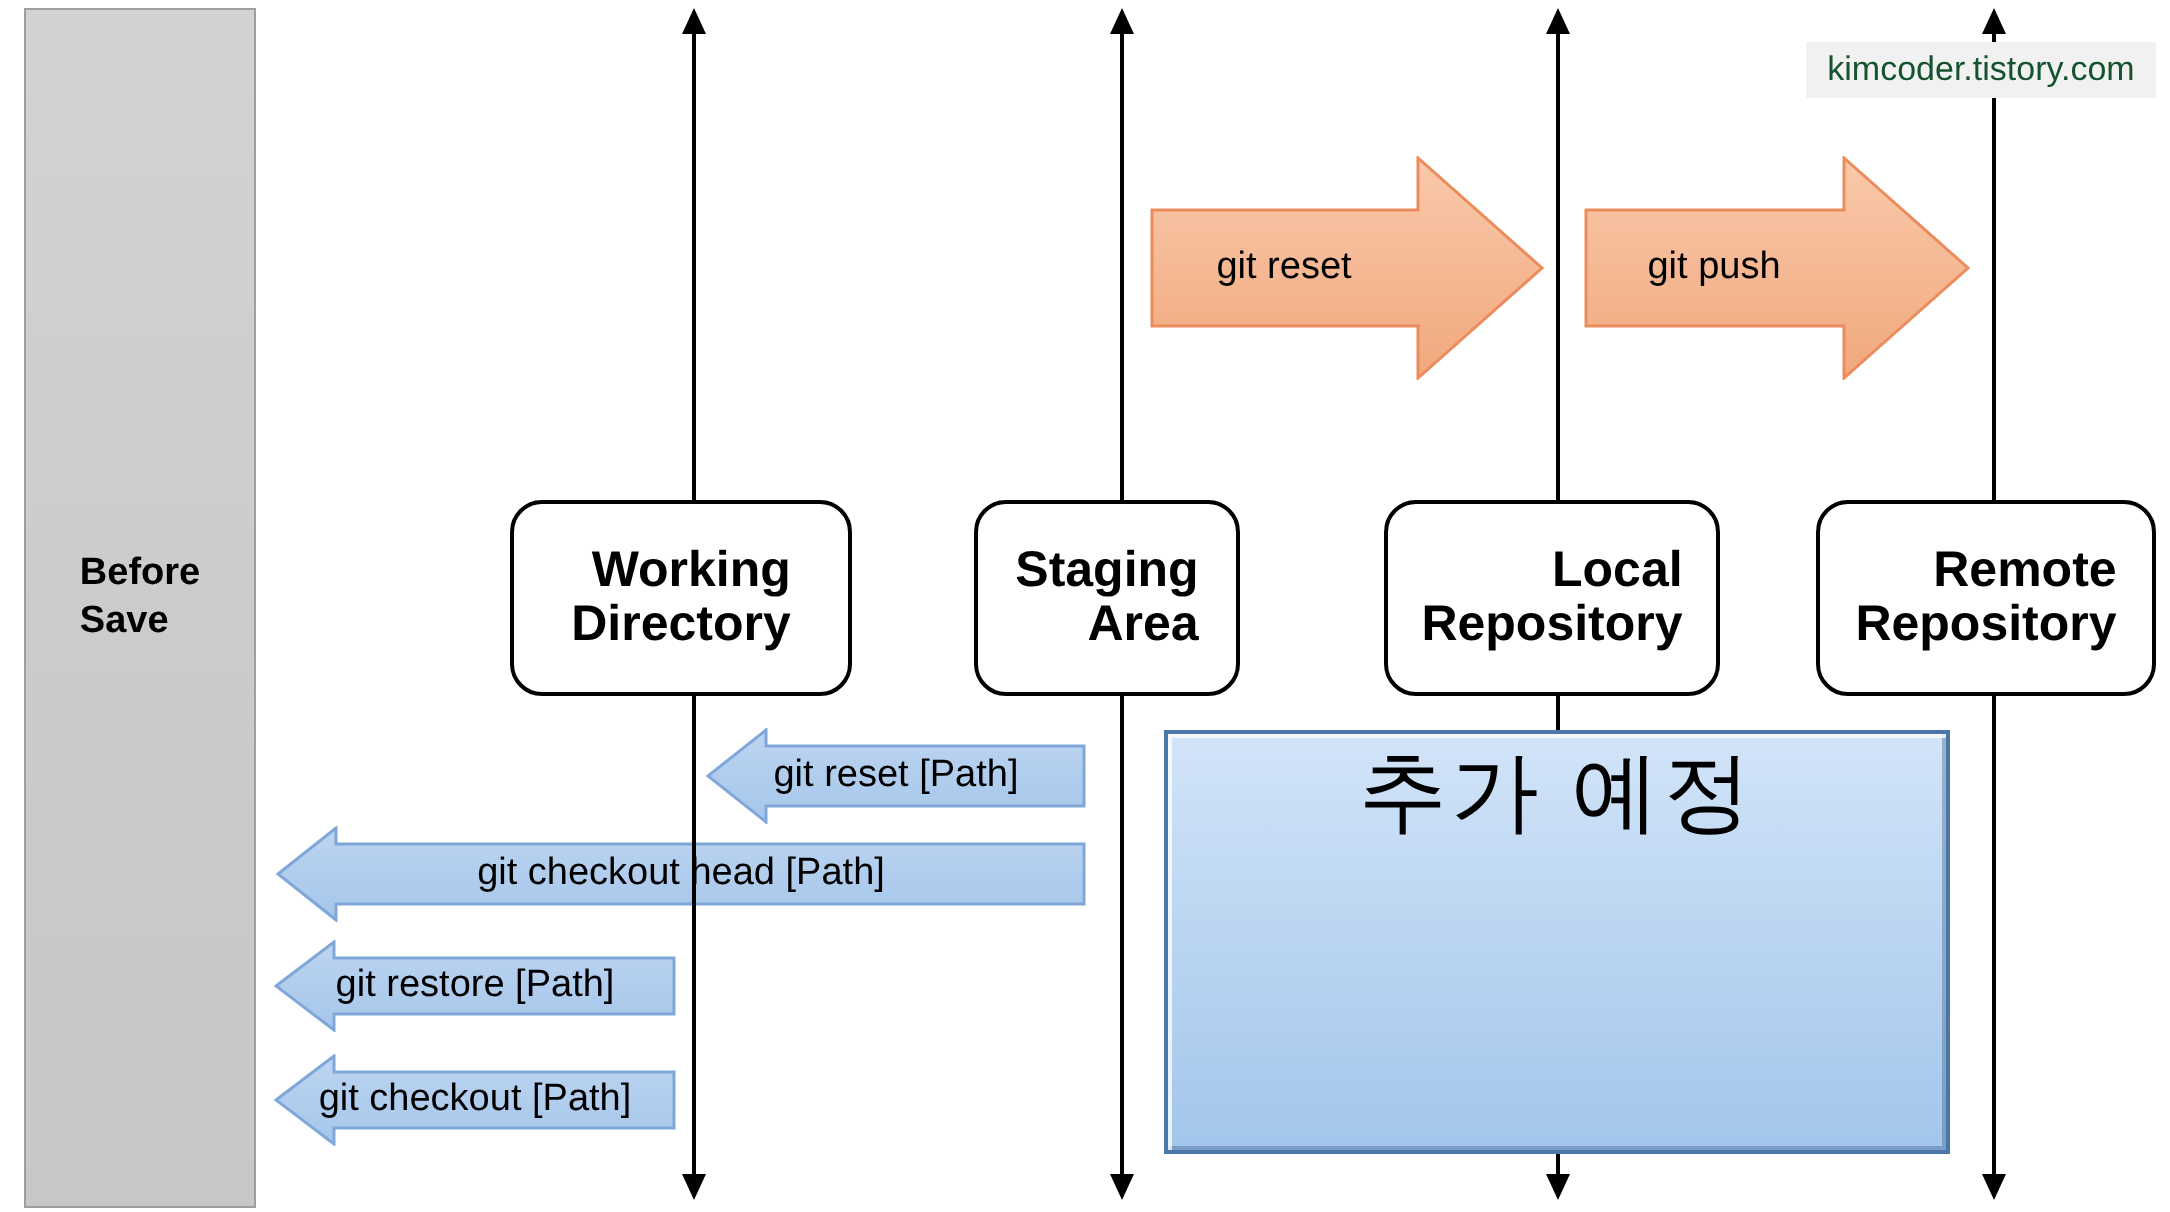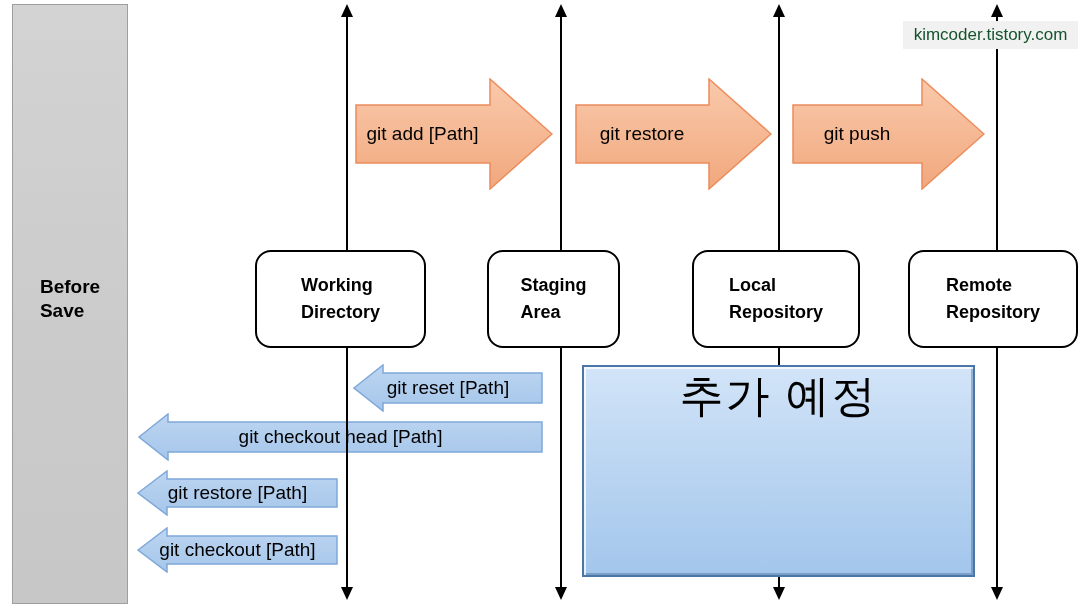--- a/index.html
+++ b/index.html
@@ -43,22 +43,22 @@
   }
   
   .stage-box{
     position:absolute;top:250px;height:98px;
     background:#ffffff;
     border:2px solid #000;border-radius:16px;
     box-sizing:border-box;
     display:flex;align-items:center;justify-content:center;
   }
   .stage-label{
-    font-weight:bold;font-size:18px;line-height:27px;
-    text-align:left;white-space:pre-line;
+    font-weight:bold;font-size:25px;line-height:27px;
+    text-align:right;white-space:pre-line;
   }
   
   .placeholder-box{
     position:absolute;left:582px;top:365px;width:393px;height:212px;
     background:linear-gradient(180deg,#d2e4f8 0%,#bcd6f2 45%,#a3c6ec 100%);
     border:2px solid #4a76a8;
     box-sizing:border-box;
     box-shadow:inset 2px 2px 0 rgba(255,255,255,0.75), inset -2px -2px 0 rgba(46,84,126,0.35);
     display:flex;justify-content:center;
   }
@@ -115,32 +115,26 @@
     <span class="arrow-label">git restore [Path]</span>
   </div>
 
   <div class="arrow" style="left:137px;top:527px;width:201px;height:46px">
     <svg width="201" height="46" viewBox="0 0 201 46">
       <polygon points="1,23 30,1 30,9 200,9 200,37 30,37 30,45" fill="url(#gradBlue)" stroke="#7FA8D9" stroke-width="1.5"></polygon>
     </svg>
     <span class="arrow-label">git checkout [Path]</span>
   </div>
 
-  <div class="arrow" style="left:355px;top:78px;width:198px;height:112px">
-    <svg width="198" height="112" viewBox="0 0 198 112">
-      <polygon points="1,27 135,27 135,1 197,56 135,111 135,85 1,85" fill="url(#gradOrange)" stroke="#EC8C5C" stroke-width="1.5"></polygon>
-    </svg>
-    <span class="arrow-label" style="right:63px">git add [Path]</span>
-  </div>
 
   <div class="arrow" style="left:575px;top:78px;width:197px;height:112px">
     <svg width="197" height="112" viewBox="0 0 197 112">
       <polygon points="1,27 134,27 134,1 196,56 134,111 134,85 1,85" fill="url(#gradOrange)" stroke="#EC8C5C" stroke-width="1.5"></polygon>
     </svg>
-    <span class="arrow-label" style="right:63px">git restore</span>
+    <span class="arrow-label" style="right:63px">git reset</span>
   </div>
 
   <div class="arrow" style="left:792px;top:78px;width:193px;height:112px">
     <svg width="193" height="112" viewBox="0 0 193 112">
       <polygon points="1,27 130,27 130,1 192,56 130,111 130,85 1,85" fill="url(#gradOrange)" stroke="#EC8C5C" stroke-width="1.5"></polygon>
     </svg>
     <span class="arrow-label" style="right:63px">git push</span>
   </div>
 
   <div class="vline" style="left:347px">

